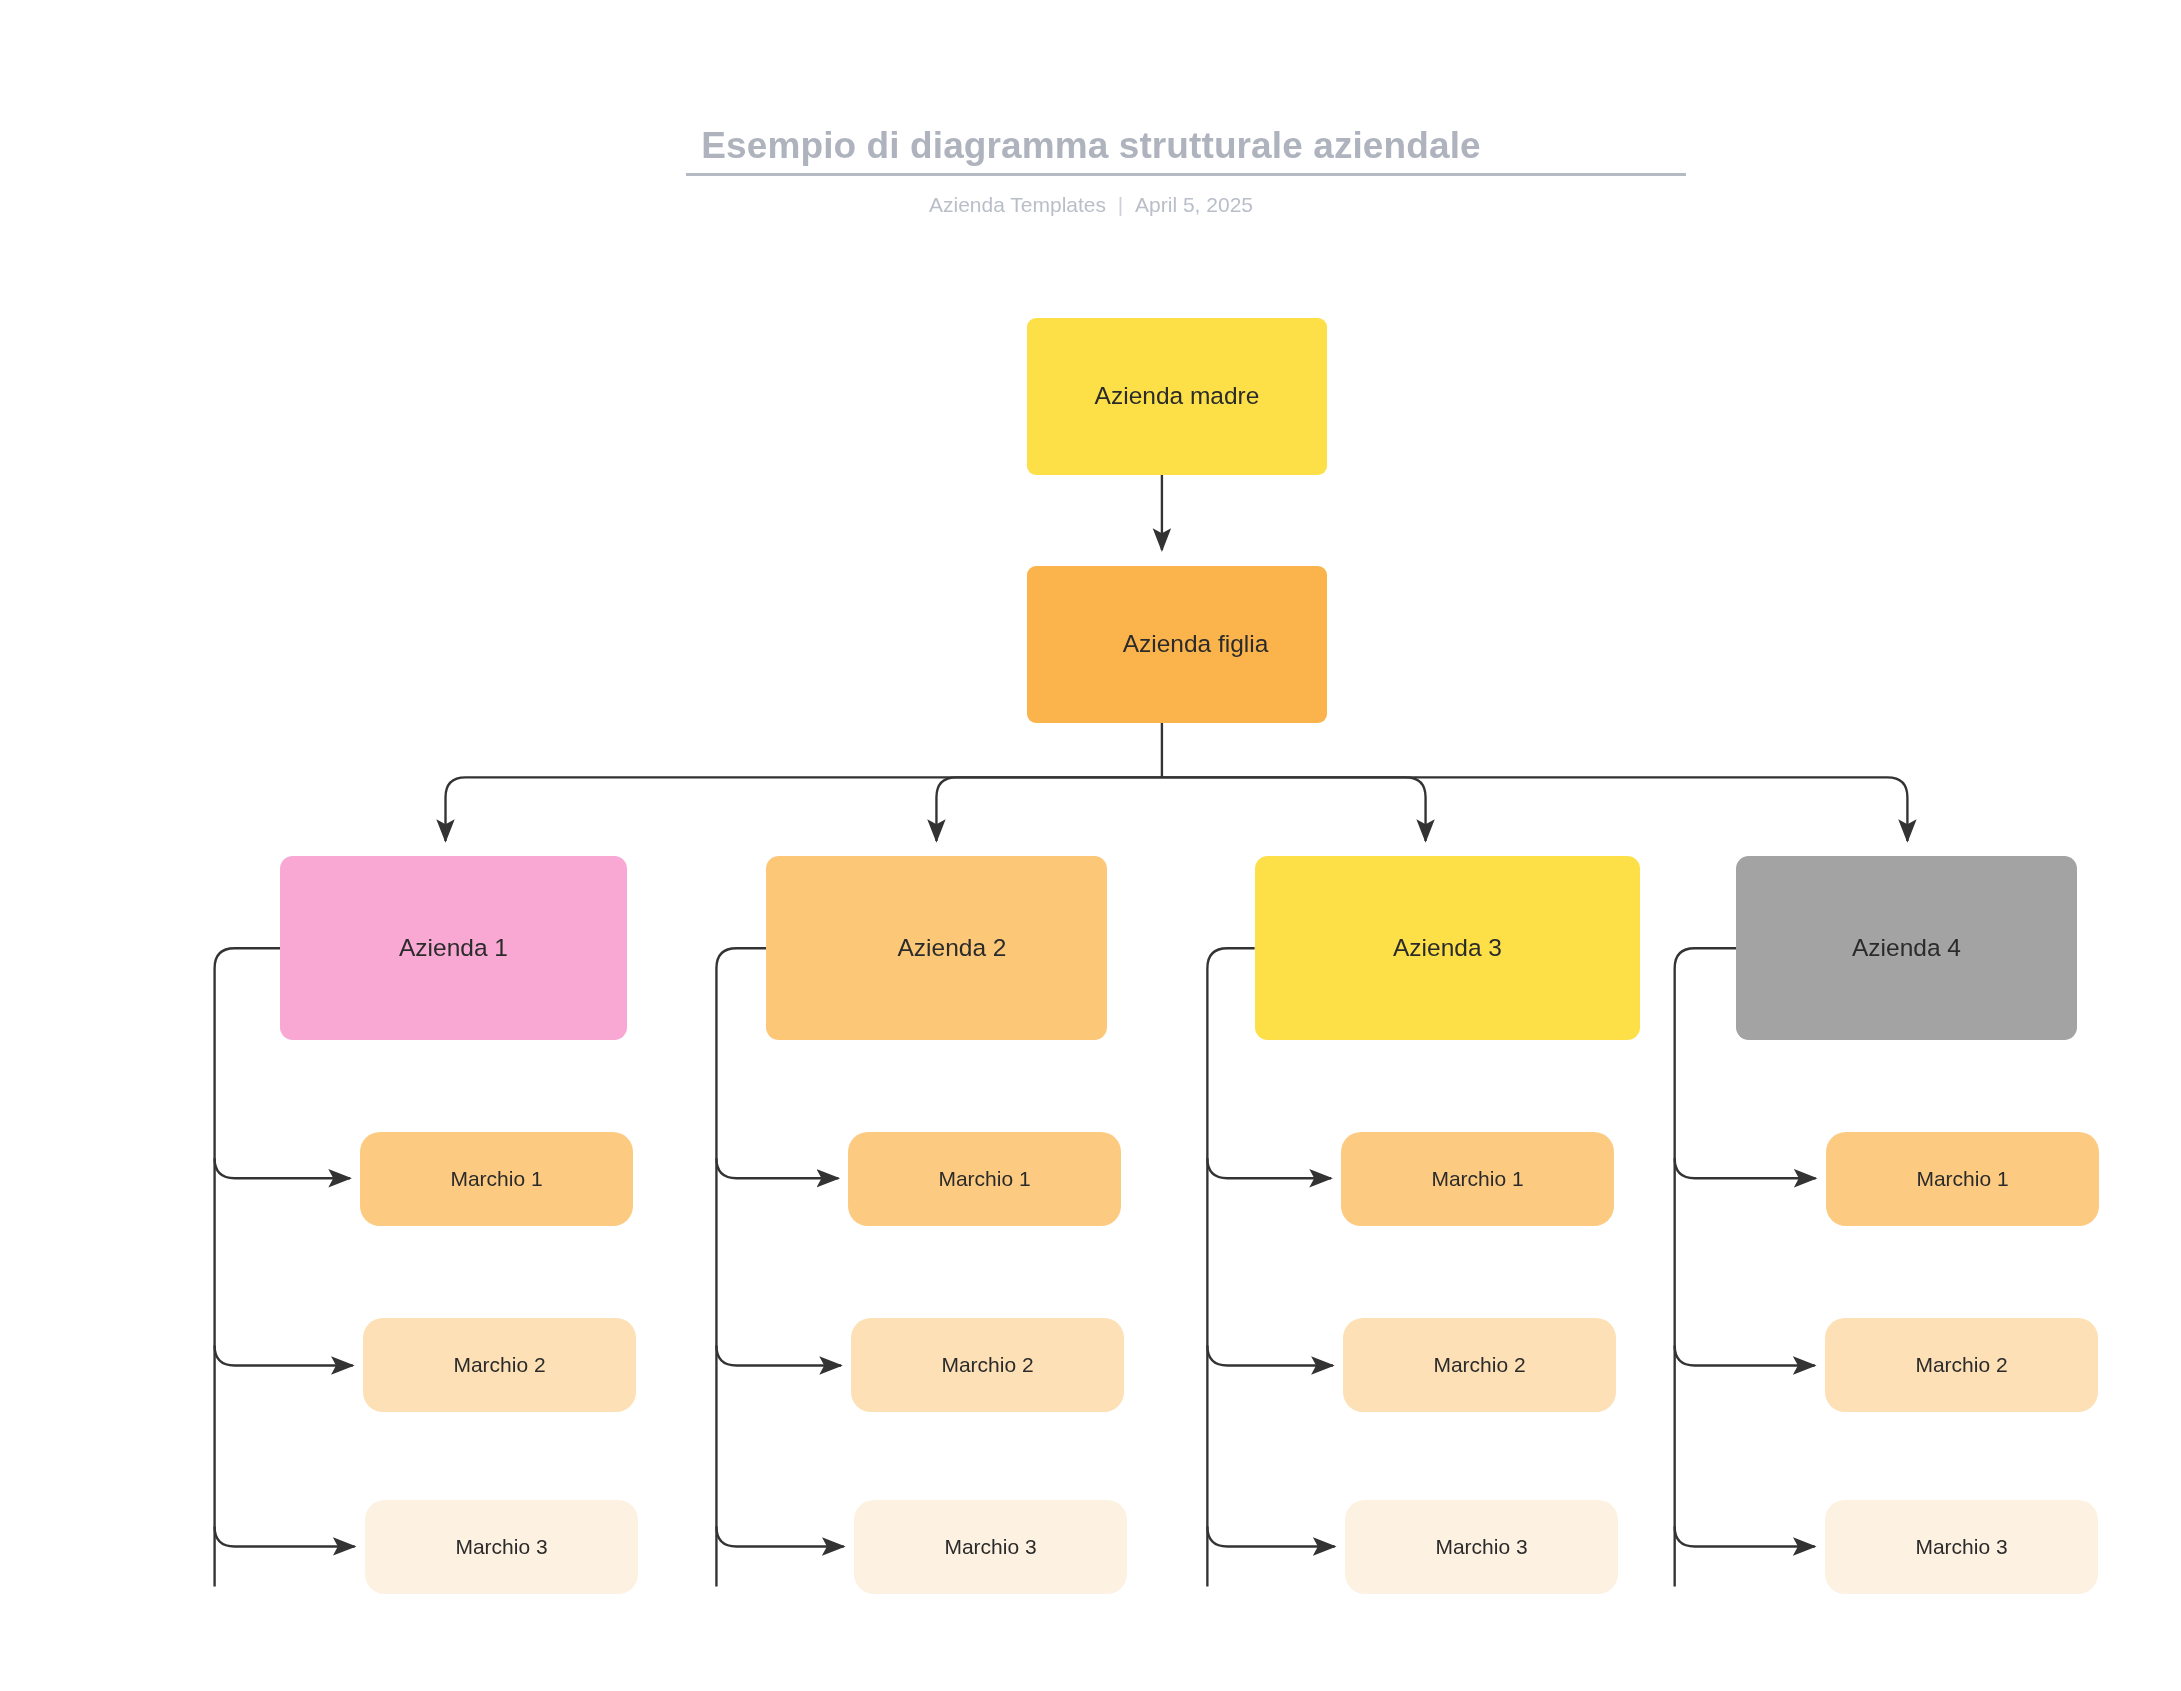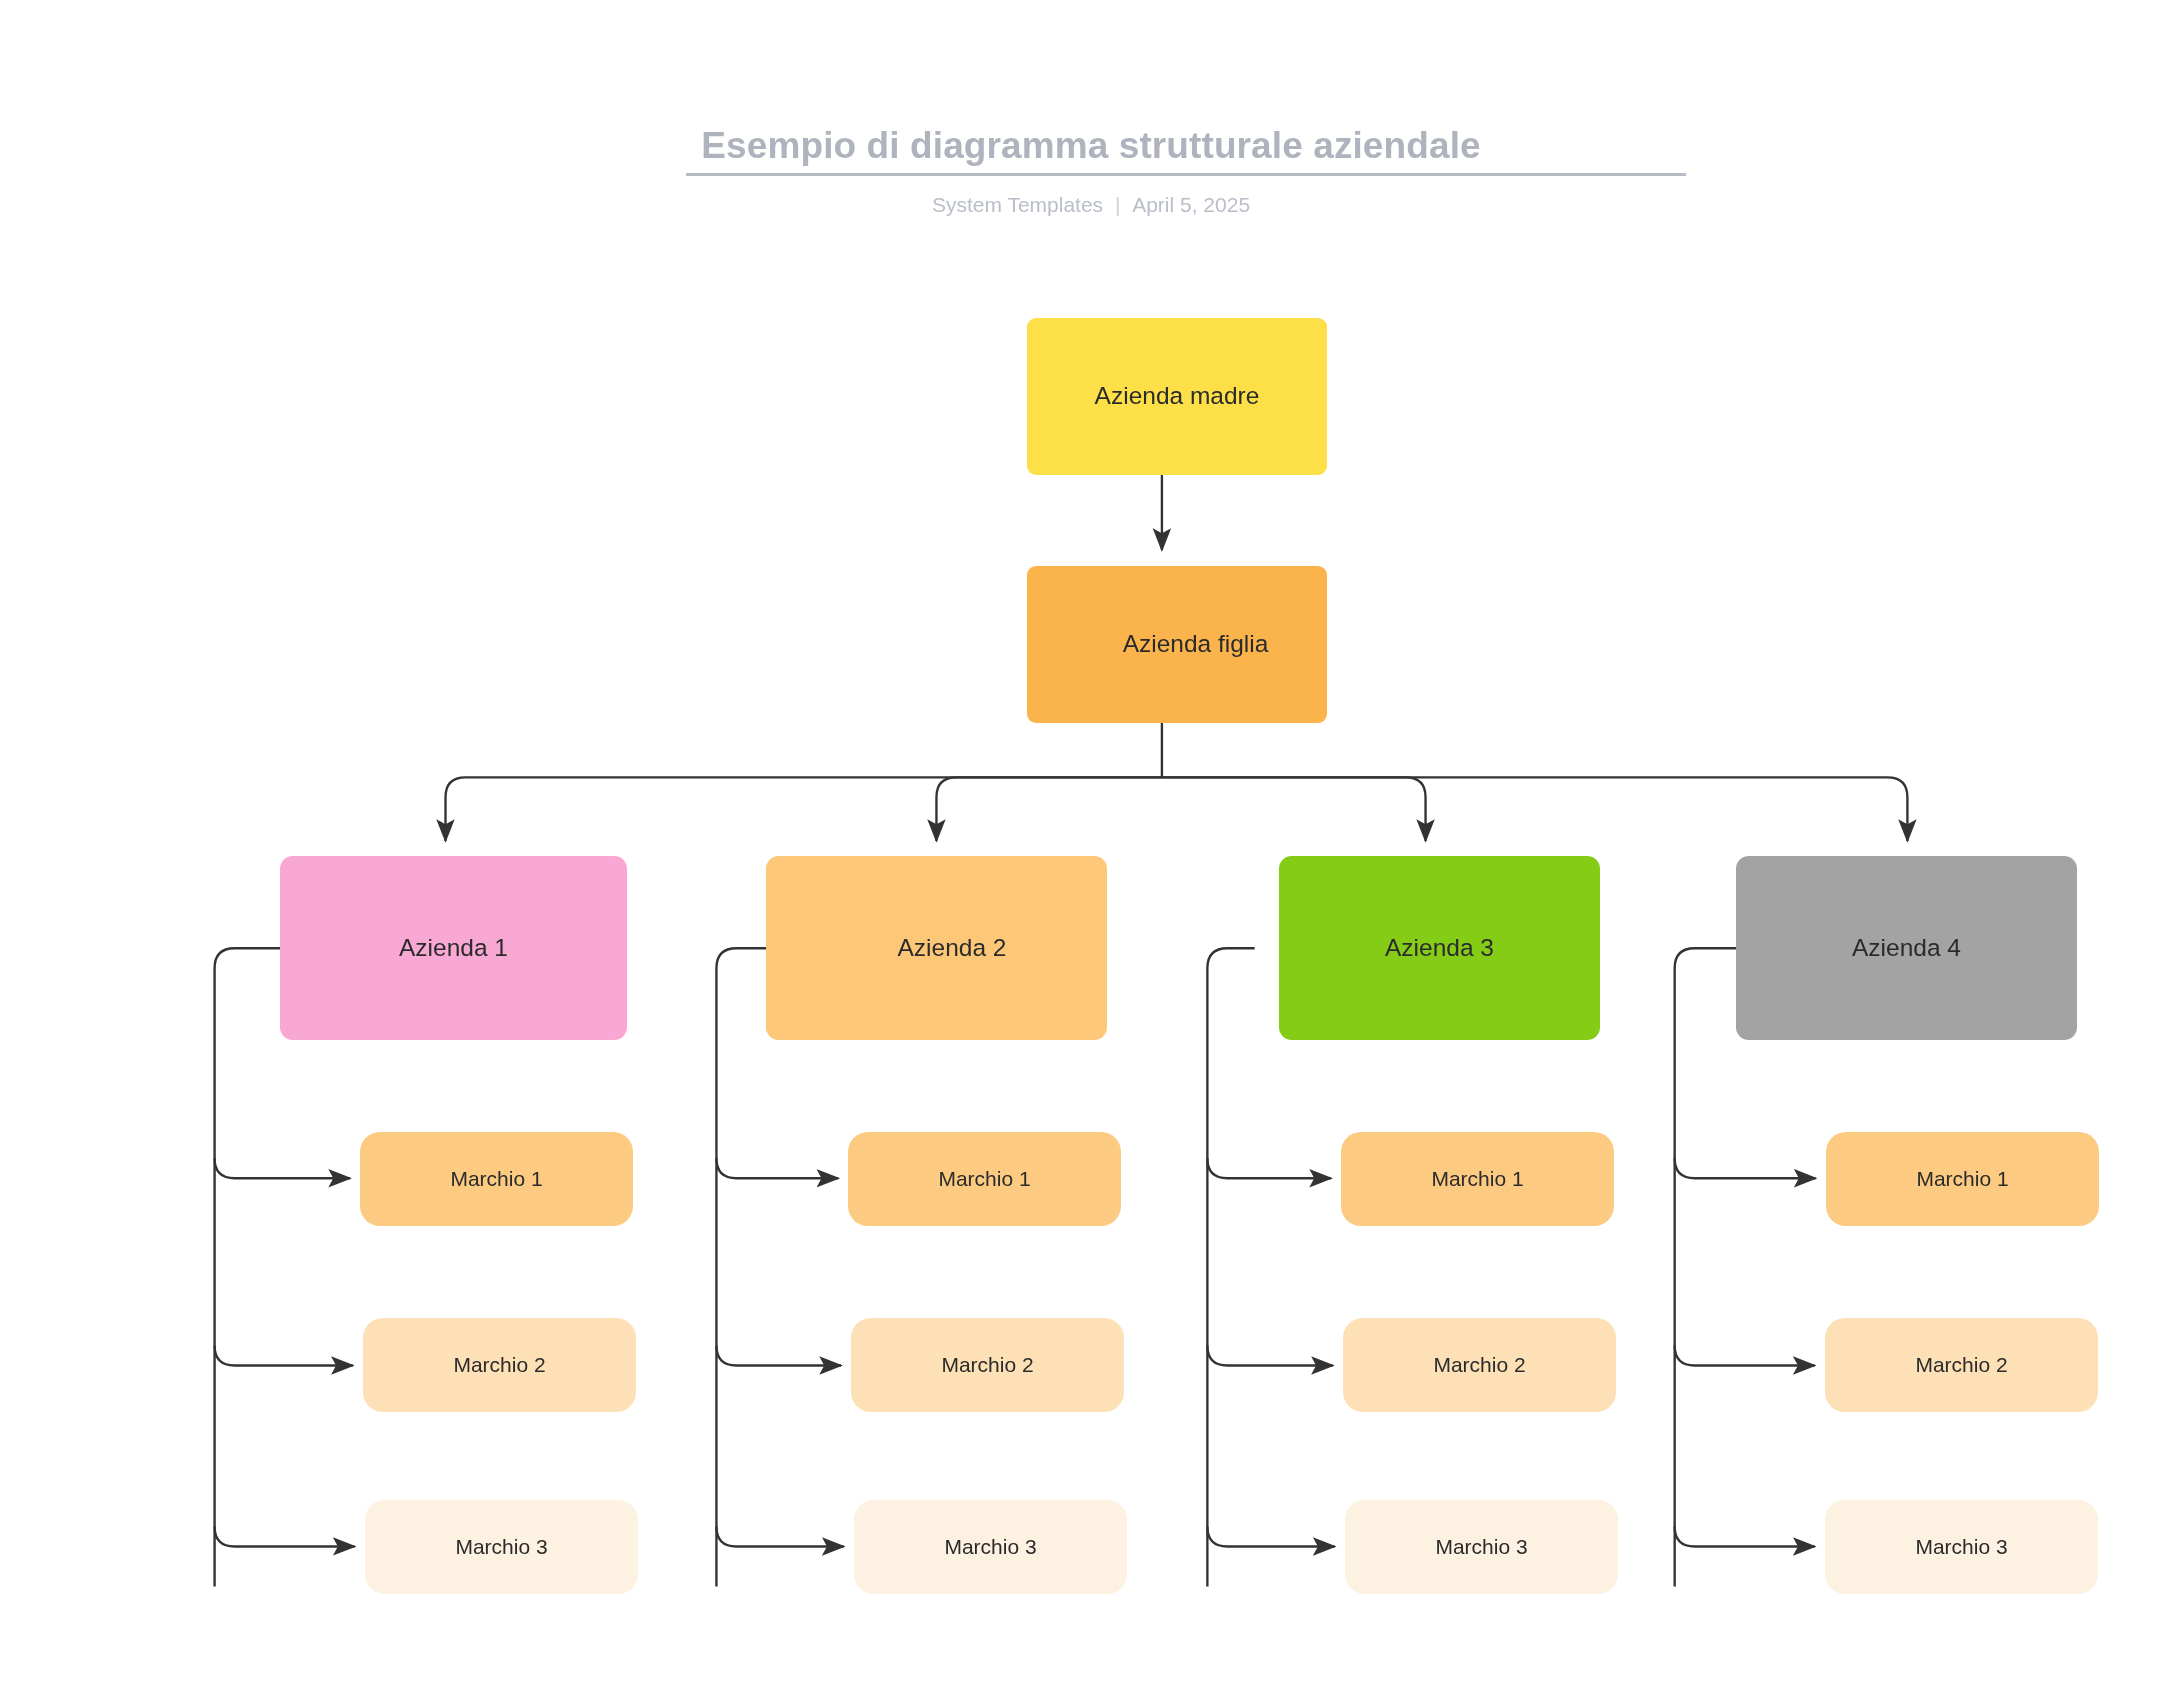--- a/index.html
+++ b/index.html
@@ -108,21 +108,21 @@
     border-radius: 20px;
   }
 </style>
 </head>
 <body>
 
 <div id="header">
   <div id="doc-title">Esempio di diagramma strutturale aziendale</div>
   <div id="title-rule"></div>
   <div id="doc-subtitle">
-    <span>System Templates</span><span class="sep">|</span><span>April 5, 2025</span>
+    <span>Azienda Templates</span><span class="sep">|</span><span>April 5, 2025</span>
   </div>
 </div>
 
 <div id="diagram">
 
   <svg id="connectors" viewBox="0 0 2400 1860">
     <defs>
       <marker id="arrow" markerWidth="11" markerHeight="11" refX="9.2" refY="4.2" orient="auto" markerUnits="strokeWidth">
         <path d="M0,0.3 L10,4.2 L0,8.1 L2.1,4.2 Z" fill="#333333"></path>
       </marker>
@@ -170,21 +170,21 @@
   <div class="node node-sub" style="left:1027px; top:566px; width:300px; height:157px; background:#FBB44C;">
     <span>Azienda figlia</span>
   </div>
 
   <div class="node node-company" style="left:280px; top:856px; width:347px; height:184px; background:#f9a8d4;">
     <span>Azienda 1</span>
   </div>
   <div class="node node-company" style="left:766px; top:856px; width:341px; height:184px; background:#FCC878;padding-left:31px;">
     <span>Azienda 2</span>
   </div>
-  <div class="node node-company" style="left:1255px; top:856px; width:321px; height:184px; background:#84cc16;margin-left:24px;">
+  <div class="node node-company" style="left:1255px; top:856px; width:385px; height:184px; background:#fde047;">
     <span>Azienda 3</span>
   </div>
   <div class="node node-company" style="left:1736px; top:856px; width:341px; height:184px; background:#a3a3a3;">
     <span>Azienda 4</span>
   </div>
 
   <div class="node node-brand" style="left:360px; top:1132px; width:273px; height:94px; background:#FCCB81;">
     <span>Marchio 1</span>
   </div>
   <div class="node node-brand" style="left:363px; top:1318px; width:273px; height:94px; background:#FDE0B5;">

